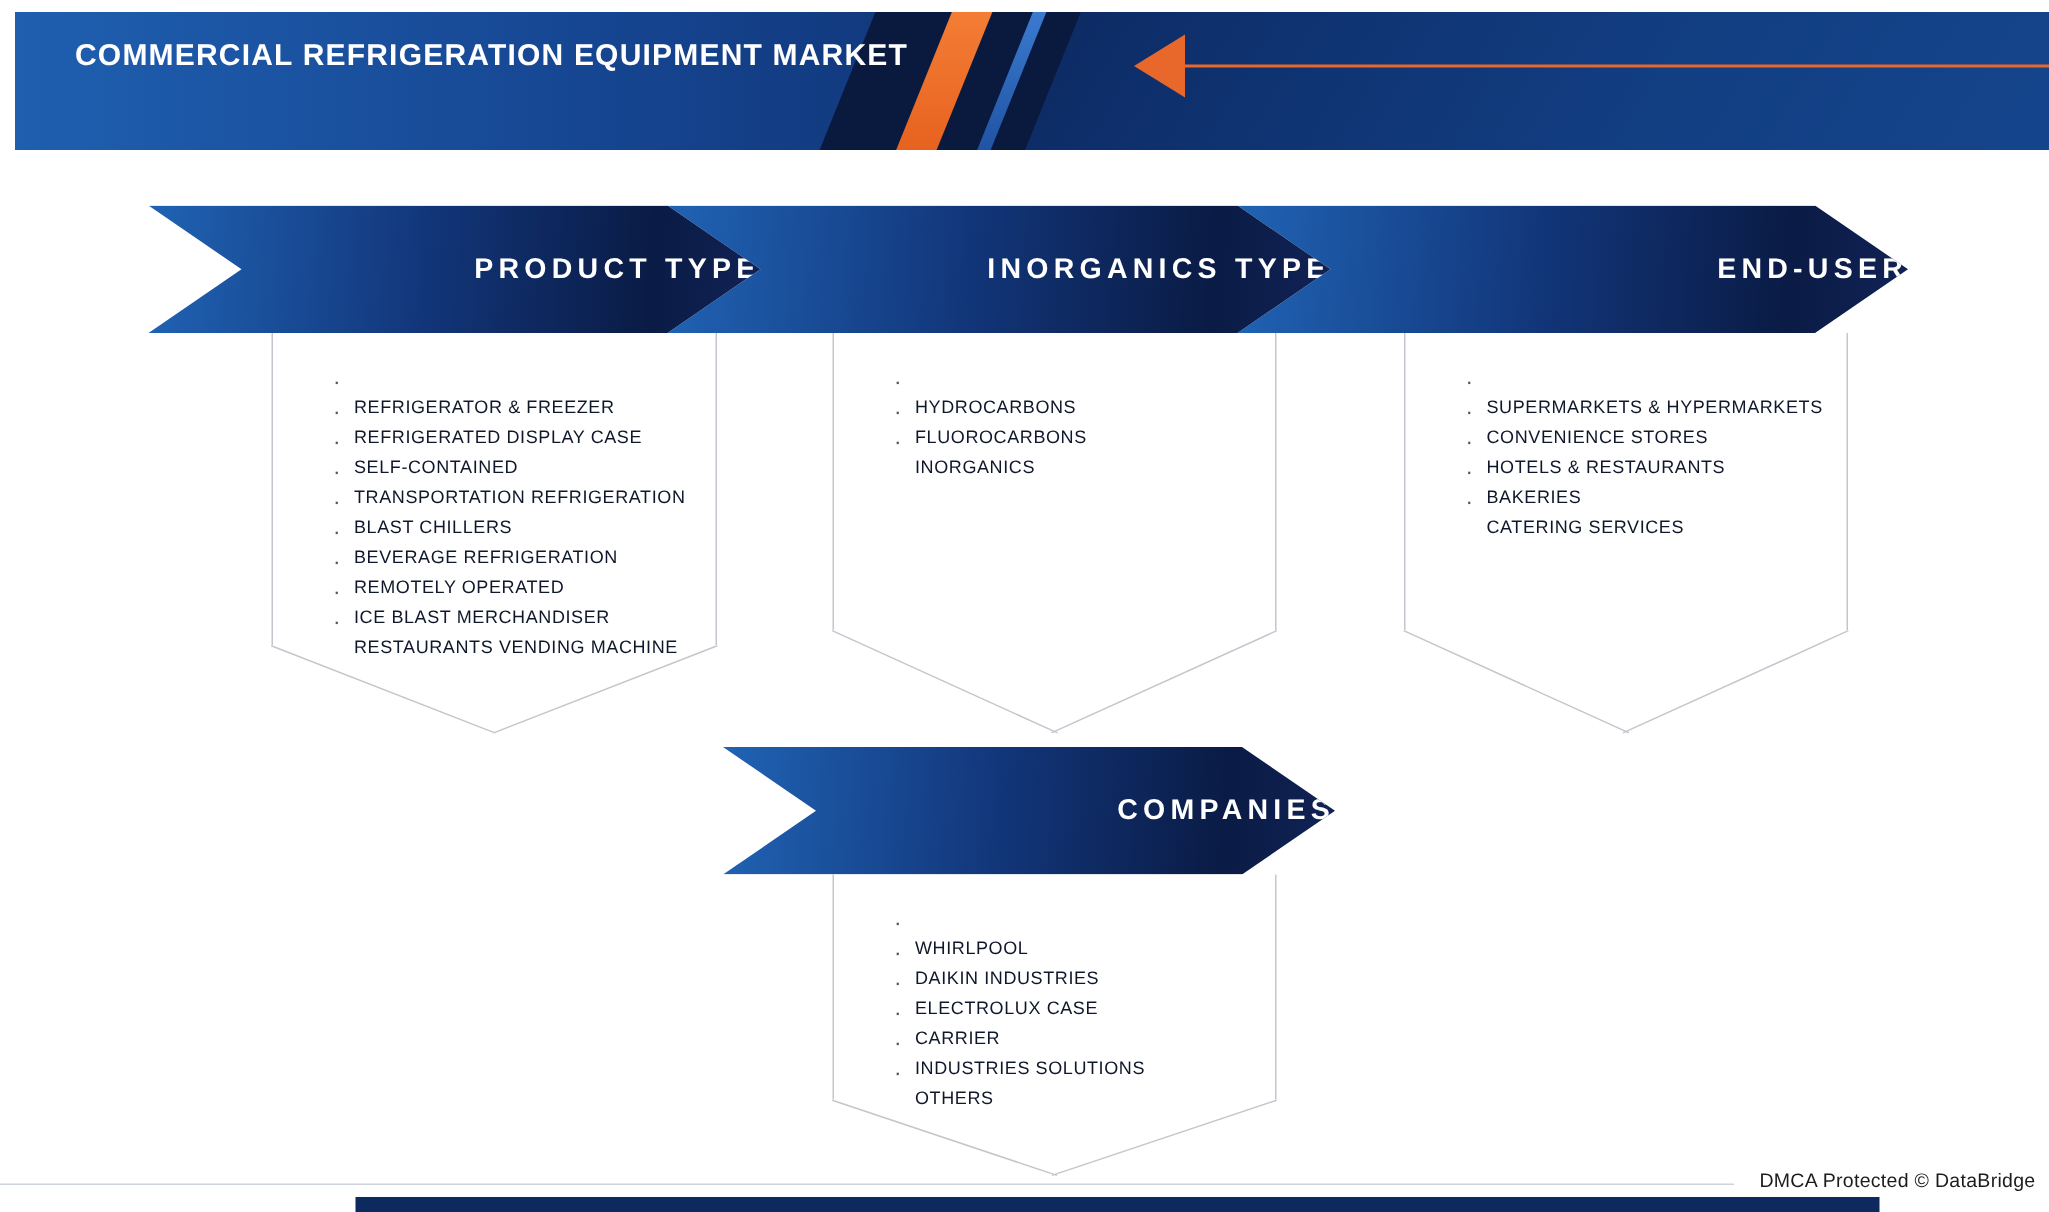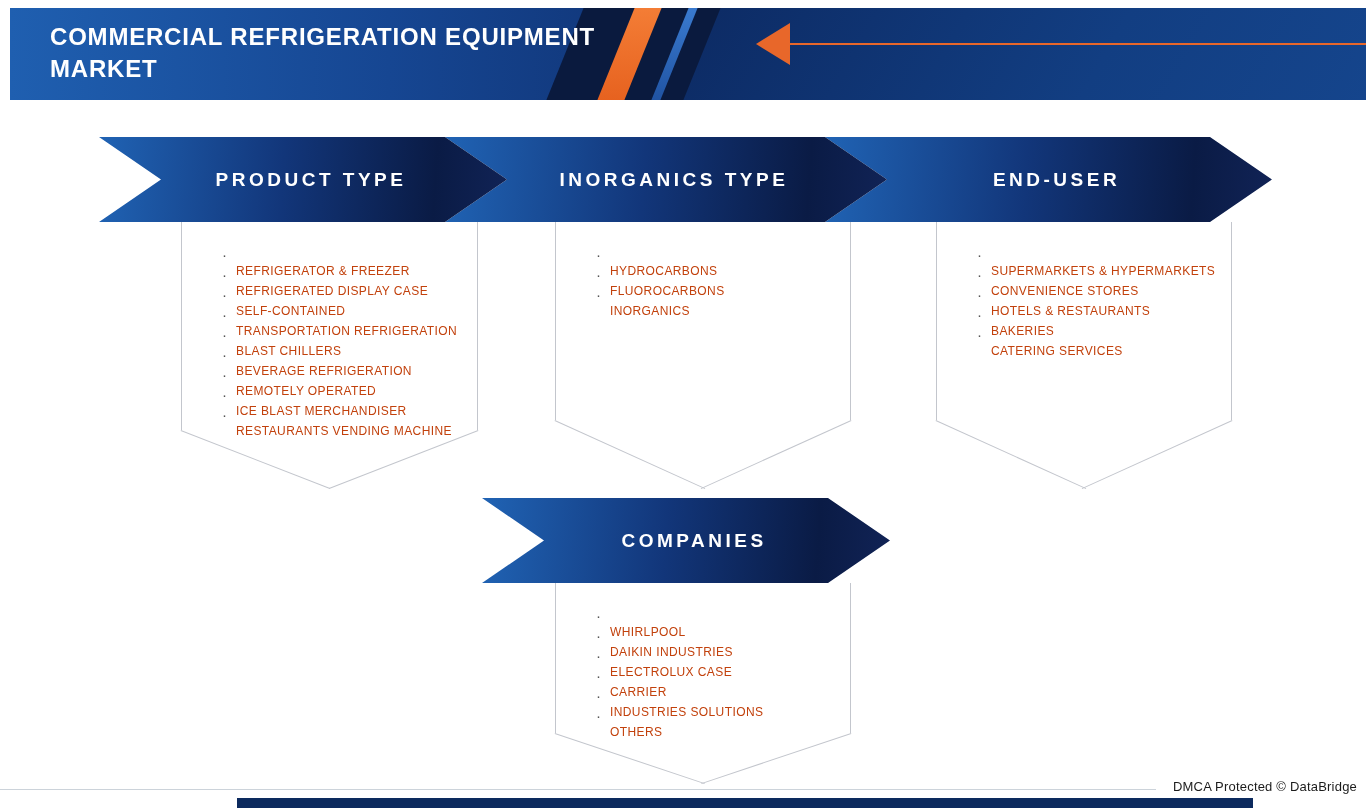--- a/index.html
+++ b/index.html
@@ -13,33 +13,33 @@
     position:absolute; left:10px; top:8px; right:0; height:92px;
     background:linear-gradient(90deg,#1f5fb0 0%,#164692 28%,#0e2f6e 55%,#0a1c47 78%,#0a1838 100%);
     overflow:hidden;
   }
   .diag { position:absolute; top:-10px; bottom:-10px; transform:skewX(-22deg); }
   .wedge-dark   { left:555px; width:160px; background:#0a1a3e; }
   .right-panel  { left:692px; width:900px; background:linear-gradient(100deg,#0d2c66 0%,#123e82 45%,#174a94 100%); }
   .stripe-light { left:660px; width:9px;  background:linear-gradient(180deg,#3d7fd4,#1d4f9e); }
   .stripe-orange{ left:606px; width:27px; background:linear-gradient(180deg,#f58038,#e55f1d); }
   .banner-title {
-    position:relative; z-index:5; color:#ffffff; font-size:24px; font-weight:700;
+    position:relative; z-index:5; color:#ffffff; font-size:20px; font-weight:700;
     letter-spacing:0.8px; line-height:32px; padding:13px 0 0 40px; width:560px;
   }
   .arrow-line { position:absolute; z-index:6; left:780px; right:0; top:35px; height:2px; background:#e8672a; }
   .arrow-head {
     position:absolute; z-index:6; left:746px; top:15px; width:0; height:0;
     border-top:21px solid transparent; border-bottom:21px solid transparent;
     border-right:34px solid #e8672a;
   }
 
   
   .ribbon {
-    position:absolute; height:85px; display:flex; align-items:center; justify-content:center;
+    position:absolute; height:85px; display:flex; align-items:center; justify-content:flex-end;
     background:linear-gradient(94deg,#2063b4 0%,#12367a 45%,#0a1b45 82%,#112356 100%);
     clip-path:polygon(0 0, calc(100% - 62px) 0, 100% 50%, calc(100% - 62px) 100%, 0 100%, 62px 50%);
   }
   .ribbon-label {
     color:#ffffff; font-size:19px; font-weight:700; letter-spacing:3.5px; padding-left:16px;
     white-space:nowrap;
   }
   .seg1 { left:99px;  top:137px; width:408px; z-index:30; }
   .seg2 { left:445px; top:137px; width:442px; z-index:29; }
   .seg3 { left:825px; top:137px; width:447px; z-index:28; }
@@ -54,21 +54,21 @@
   .box2 { left:555px; top:222px; width:296px; height:198px; }
   .box3 { left:936px; top:222px; width:296px; height:198px; }
   .box4 { left:555px; top:583px; width:296px; height:150px; }
   .vline { position:absolute; top:100%; height:1px; background:#c3c6cd; }
   .vl { left:-1px;  transform-origin:left top; }
   .vr { right:-1px; transform-origin:right top; }
 
   ul.items { list-style:none; margin:0; padding:22px 8px 0 40px; }
   ul.items li { display:flex; align-items:center; height:20px; }
   .bullet { width:14px; color:#555; font-size:15px; flex:0 0 14px; }
-  .item-label { font-size:12px; color:#c2410c; letter-spacing:0.4px; white-space:nowrap;margin-top:33px; }
+  .item-label { font-size:12px; color:#0f172a; letter-spacing:0.4px; white-space:nowrap;margin-top:33px; }
 
   
   .footer-rule { position:absolute; left:0; top:789px; width:1156px; height:1px; background:#ccd3da; }
   .dmca { position:absolute; right:9px; top:779px; font-size:13px; color:#1c1c1c; letter-spacing:0.2px; }
   .bottom-bar { position:absolute; left:237px; top:798px; width:1016px; height:10px; background:#0c2a5e; }
 </style>
 </head>
 <body>
 
 <div class="page">

